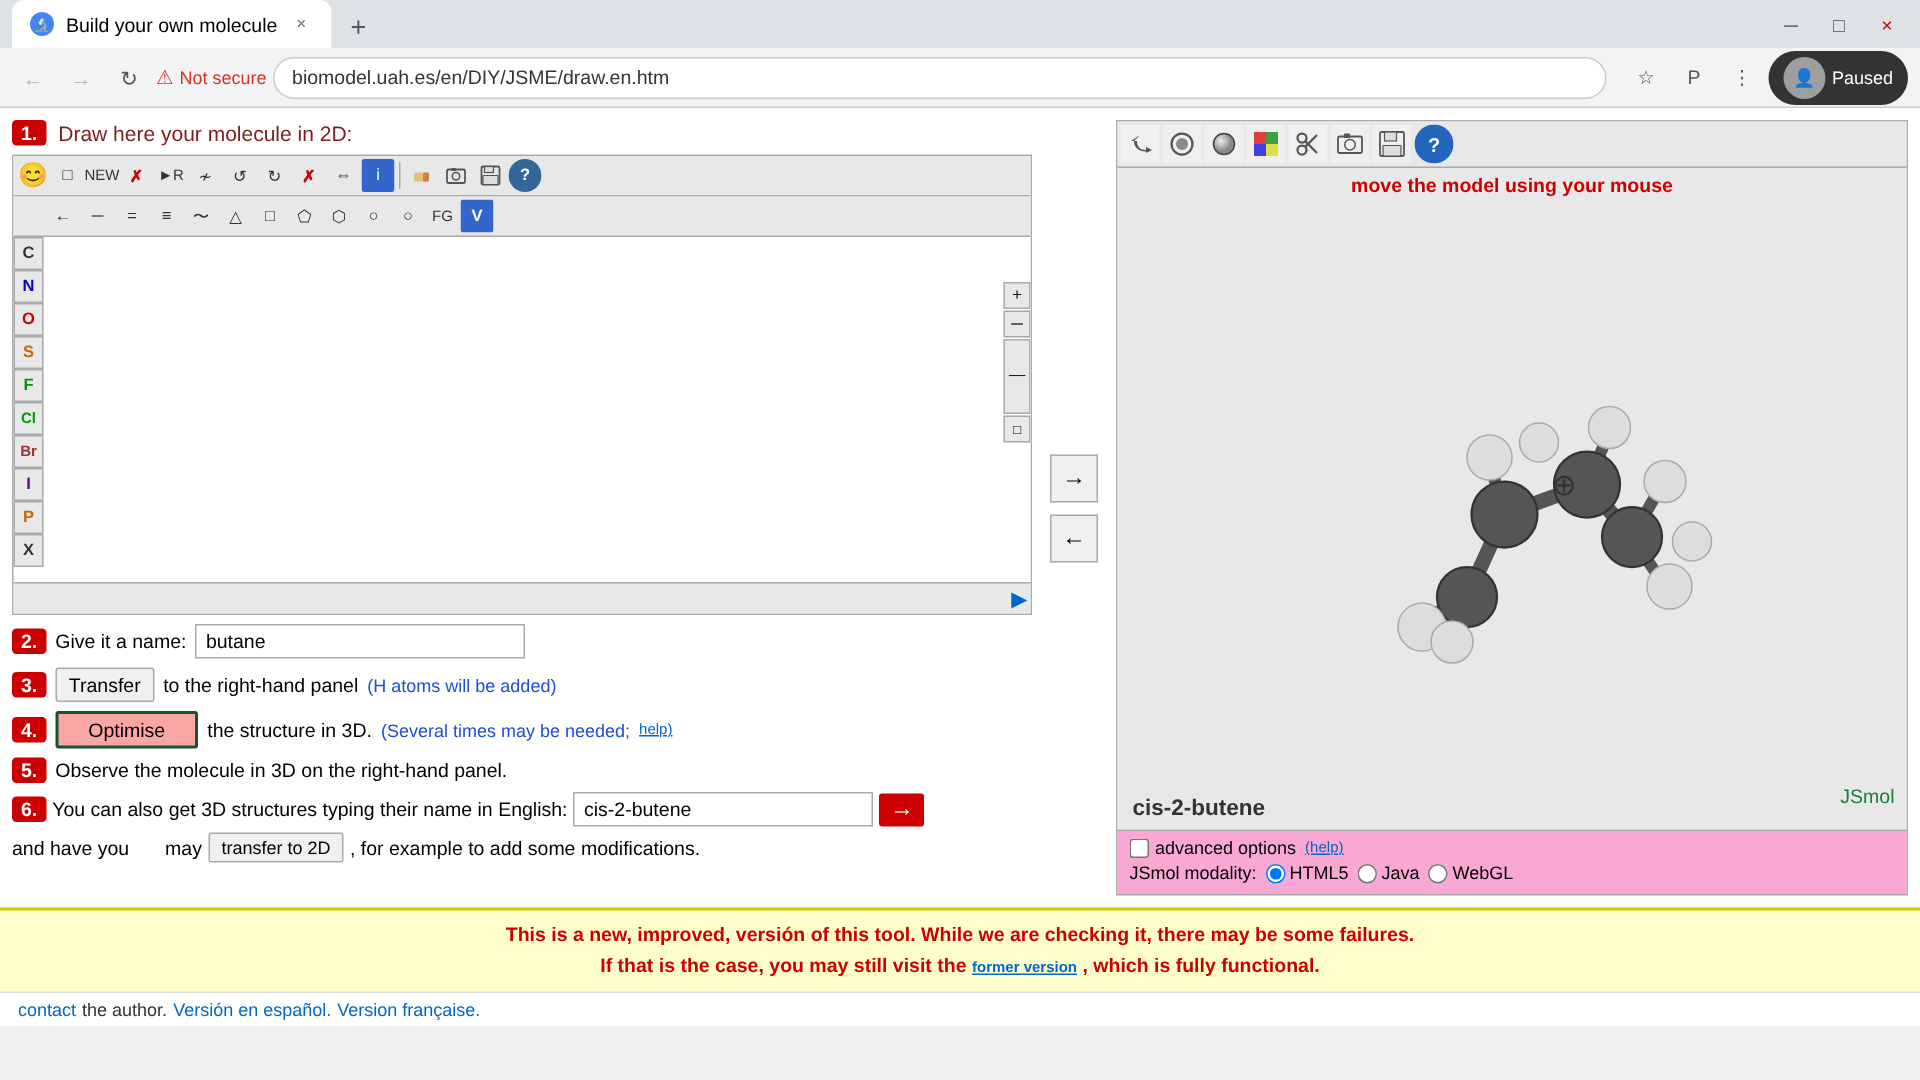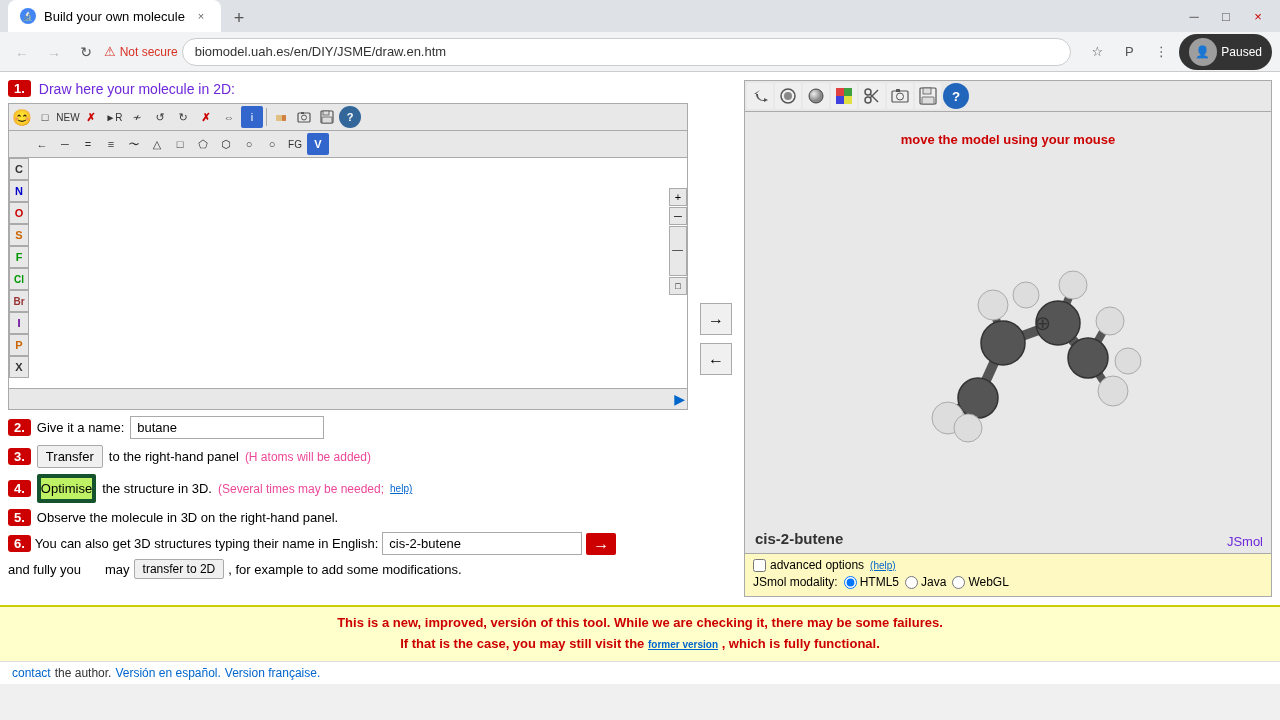--- a/index.html
+++ b/index.html
@@ -31,21 +31,21 @@
     .page-content { background: white; width: 100%; height: calc(720px - 108px); display: flex; flex-direction: column; }
 
     
     .main-area { display: flex; flex: 1; padding: 8px; gap: 8px; overflow: hidden; }
 
     
     .left-panel { display: flex; flex-direction: column; gap: 6px; width: 680px; }
 
     .step-title { display: flex; align-items: center; gap: 8px; }
     .step-badge { background: #cc0000; color: white; font-weight: bold; font-size: 13px; padding: 1px 6px; border-radius: 3px; }
-    .step-text { font-size: 14px; color: #6d28d9; }
+    .step-text { font-size: 14px; color: #7f1d1d; }
 
     .molecule-editor { border: 1px solid #aaa; background: white; position: relative; }
     .editor-toolbar { display: flex; align-items: center; background: #e8e8e8; border-bottom: 1px solid #aaa; padding: 2px; gap: 1px; flex-wrap: wrap; }
     .toolbar-btn { width: 22px; height: 22px; display: flex; align-items: center; justify-content: center; border: 1px solid transparent; background: #e8e8e8; cursor: pointer; font-size: 11px; color: #333; border-radius: 2px; }
     .toolbar-btn.blue { background: #3366cc; color: white; }
     .toolbar-btn.red-x { color: #cc0000; font-weight: bold; }
     .editor-side { position: absolute; left: 0; top: 0; display: flex; flex-direction: column; }
     .atom-btn { width: 20px; height: 22px; background: #e8e8e8; border: 1px solid #aaa; font-size: 11px; font-weight: bold; cursor: pointer; text-align: center; display: flex; align-items: center; justify-content: center; }
     .atom-C { color: #333; }
     .atom-N { color: #0000cc; }
@@ -60,37 +60,37 @@
     .editor-canvas { margin-left: 22px; height: 230px; background: white; position: relative; overflow: hidden; }
     .molecule-svg { width: 100%; height: 100%; }
     .editor-right { position: absolute; right: 0; top: 30px; display: flex; flex-direction: column; align-items: center; gap: 1px; }
     .zoom-btn { width: 18px; height: 18px; background: #e8e8e8; border: 1px solid #aaa; cursor: pointer; display: flex; align-items: center; justify-content: center; font-size: 11px; }
     .editor-bottom { display: flex; justify-content: flex-end; background: #e8e8e8; border-top: 1px solid #aaa; padding: 2px; }
     .play-btn { color: #0066cc; font-size: 14px; cursor: pointer; }
 
     .steps-panel { display: flex; flex-direction: column; gap: 6px; }
     .step-row { display: flex; align-items: center; gap: 6px; }
 
-    .name-input { border: 1px solid #aaa; padding: 3px 6px; font-size: 13px; width: 194px; }
+    .name-input { border: 1px solid #aaa; padding: 3px 6px; font-size: 13px; width: 220px; }
     .transfer-btn { background: #f0f0f0; border: 1px solid #aaa; padding: 3px 8px; cursor: pointer; font-size: 13px; border-radius: 2px; }
-    .optimise-btn { background: #bef264; border: 4px solid #14532d; padding: 3px 0; cursor: pointer; font-size: 13px; border-radius: 2px; }
-    .step-note { color: #ec4899; font-size: 12px; }
+    .optimise-btn { background: #fca5a5; border: 2px solid #14532d; padding: 3px 20px; cursor: pointer; font-size: 13px; border-radius: 2px; }
+    .step-note { color: #1d4ed8; font-size: 12px; }
     .inline-link { color: #0066cc; text-decoration: underline; cursor: pointer; font-size: 10px; }
 
     
     .right-panel { flex: 1; border: 1px solid #aaa; display: flex; flex-direction: column; min-height: 400px; }
     .viewer-toolbar { display: flex; align-items: center; background: #e8e8e8; border-bottom: 1px solid #aaa; padding: 2px; gap: 2px; }
     .viewer-btn { width: 26px; height: 26px; display: flex; align-items: center; justify-content: center; cursor: pointer; border: 1px solid transparent; border-radius: 2px; }
     .viewer-canvas { flex: 1; background: #e8e8e8; position: relative; display: flex; align-items: center; justify-content: center; overflow: hidden; }
-    .viewer-hint { position: absolute; top: 20px; left: 0; right: 0; text-align: center; font-size: 13px; color: #cc0000; font-weight: bold; }
+    .viewer-hint { position: absolute; top: 4px; left: 0; right: 0; text-align: center; font-size: 13px; color: #cc0000; font-weight: bold; }
     .molecule-label { position: absolute; bottom: 6px; left: 10px; font-size: 15px; font-weight: bold; color: #333; }
-    .jsmol-label { position: absolute; bottom: 4px; right: 8px; font-size: 13px; color: #6d28d9; }
+    .jsmol-label { position: absolute; bottom: 15px; right: 8px; font-size: 13px; color: #15803d; }
     .cursor-icon { position: absolute; font-size: 20px; color: #333; }
 
-    .viewer-options { background: #fef9c3; border-top: 1px solid #aaa; padding: 4px 8px; font-size: 12px; }
+    .viewer-options { background: #f9a8d4; border-top: 1px solid #aaa; padding: 4px 8px; font-size: 12px; }
     .options-row { display: flex; align-items: center; gap: 6px; margin-bottom: 3px; }
     .checkbox-label { display: flex; align-items: center; gap: 4px; cursor: pointer; }
     .radio-label { display: flex; align-items: center; gap: 3px; cursor: pointer; justify-content: center; }
     .step6-input { border: 1px solid #aaa; padding: 3px 6px; font-size: 13px; width: 200px; }
     .transfer2d-btn { background: #f0f0f0; border: 1px solid #aaa; padding: 2px 8px; cursor: pointer; font-size: 12px; border-radius: 2px; }
 
     
     .warning-bar { background: #ffffcc; border-top: 2px solid #cccc00; padding: 6px 12px; text-align: center; }
     .warning-text { color: #cc0000; font-weight: bold; font-size: 13px; line-height: 1.6; }
 
@@ -285,21 +285,21 @@
         <div class="step-row">
           <span class="step-badge">5.</span>
           <span>Observe the molecule in 3D on the right-hand panel.</span>
         </div>
 
         <div style="display:flex; flex-wrap:wrap; align-items:center; gap:4px; font-size:13px;">
           <span class="step-badge">6.</span>
           <span>You can also get 3D structures typing their name in English:</span>
           <input type="text" class="step6-input" value="cis-2-butene" style="">
           <span class="arrow-right-icon">→</span>
-          <span>and fully you</span>
+          <span>and have you</span>
           <br style="flex-basis:100%;">
           <span style="padding-left:16px;">may</span>
           <button class="transfer2d-btn">transfer to 2D</button>
           <span>, for example to add some modifications.</span>
         </div>
 
       </div>
     </div>
 
     <div style="display:flex; flex-direction:column; justify-content:center; gap:8px; padding:0 4px;">

